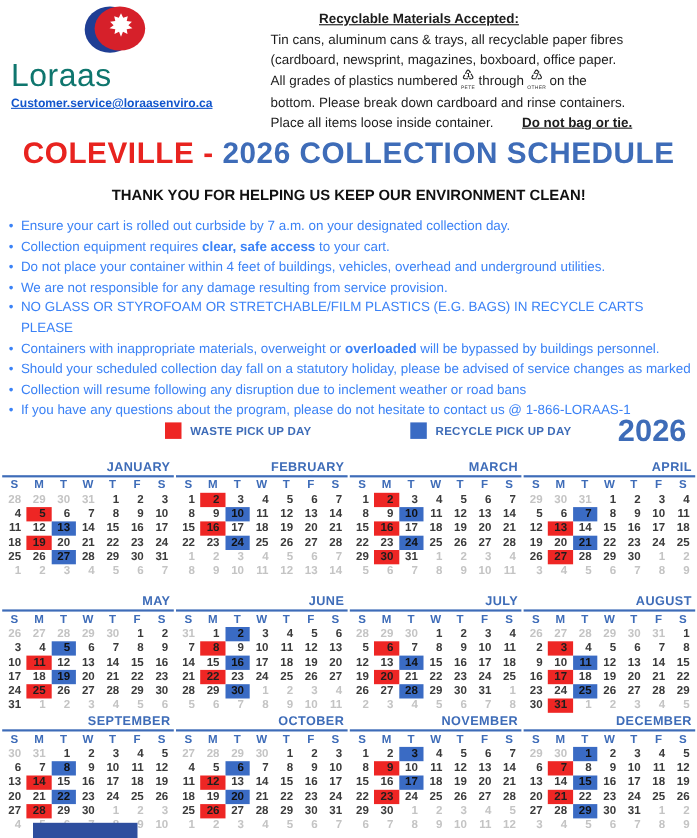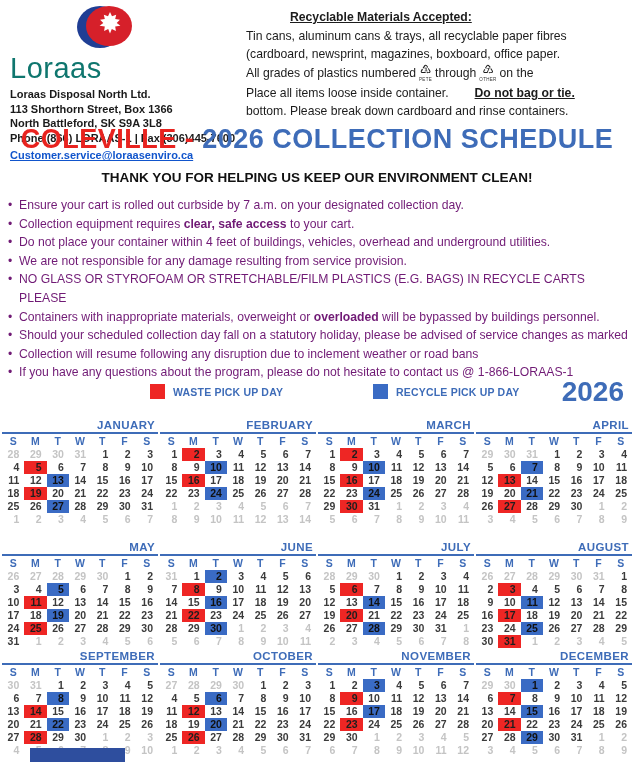--- a/index.html
+++ b/index.html
@@ -23,21 +23,21 @@
   .no-bag{font-weight:700;text-decoration:underline;margin-left:26px;}
 
   
   .title-line{position:absolute;top:124px;left:0;width:634px;text-align:center;font-size:27px;font-weight:800;letter-spacing:.5px;white-space:nowrap;}
   .title-city{color:#E8231F;}
   .title-dash{color:#E8231F;margin:0 8px;}
   .title-rest{color:#3E6CB8;}
   .subtitle{position:absolute;top:170px;left:0;width:634px;text-align:center;font-size:13.5px;font-weight:700;color:#111;}
 
   
-  .bullets{position:absolute;left:8px;top:196px;width:622px;margin:0;padding:0;list-style:none;font-size:12.2px;color:#701a75;}
+  .bullets{position:absolute;left:8px;top:196px;width:622px;margin:0;padding:0;list-style:none;font-size:12.2px;color:#3b82f6;}
   .bullets li{line-height:18.6px;padding-left:11px;position:relative;}
   .bullets li::before{content:"\2022";position:absolute;left:0;top:0;}
 
   
   .legend-row{position:absolute;top:376px;left:0;width:634px;height:34px;}
   .swatch{position:absolute;width:15px;height:15px;top:8px;}
   .swatch-waste{left:150px;}
   .swatch-recycle{left:373px;}
   .legend-label{position:absolute;top:10px;font-size:10.5px;font-weight:700;color:#3E6CB8;letter-spacing:.2px;}
   .label-waste{left:173px;}
@@ -64,40 +64,34 @@
 
 <div class="page">
 
   <div class="company-block">
     <svg class="logo-emblem" viewBox="0 0 60 47">
       <ellipse cx="24" cy="23" rx="23" ry="21" fill="#1F3E94"></ellipse>
       <ellipse cx="33" cy="22" rx="23" ry="20" fill="#D6202A"></ellipse>
       <path fill="#fff" d="M34 8 l2 4.2 4.2-1.5 -1 4.4 4.7.7 -3.2 3.1 3.7 2.8 -5.2.9 .7 4.4 -4.1-2.1 -1.8 4.5 -1.8-4.5 -4.1 2.1 .7-4.4 -5.2-.9 3.7-2.8 -3.2-3.1 4.7-.7 -1-4.4 4.2 1.5z"></path>
     </svg>
     <div class="brand-word">Loraas</div>
-    <div class="addr">
-      <div>Loraas Disposal North Ltd.</div>
-      <div>113 Shorthorn Street,  Box 1366</div>
-      <div>North Battleford, SK S9A 3L8</div>
-      <div>Phone (866) LORAAS-1 | Fax (306)445-7600</div>
-    </div>
     <a class="email" href="#">Customer.service@loraasenviro.ca</a>
   </div>
 
   <div class="recycle-block">
     <div class="recycle-heading">Recyclable Materials Accepted:</div>
     <div>Tin cans, aluminum cans &amp; trays, all recyclable paper fibres</div>
     <div>(cardboard, newsprint, magazines, boxboard,  office paper.</div>
     <div>
       <span>All  grades of plastics numbered</span><span class="plastic-sym"><span class="glyph">♳</span><span class="sublabel">PETE</span></span><span>through</span><span class="plastic-sym"><span class="glyph">♹</span><span class="sublabel">OTHER</span></span><span>on the</span>
     </div>
+    <div>bottom.  Please break down cardboard and rinse containers.</div>
     <div>
       <span>Place all items loose inside container.</span><span class="no-bag">Do not bag or tie.</span>
     </div>
-    <div>bottom.  Please break down cardboard and rinse containers.</div>
   </div>
 
   <div class="title-line">
     <span class="title-city">COLEVILLE</span><span class="title-dash">-</span><span class="title-rest">2026 COLLECTION SCHEDULE</span>
   </div>
   <div class="subtitle">THANK YOU FOR HELPING US KEEP OUR ENVIRONMENT CLEAN!</div>
 
   <ul class="bullets" id="bullet-list">
       <li><span>Ensure your cart is rolled out curbside by 7 a.m. on your designated collection day.</span></li>
       <li><span>Collection equipment requires </span><strong>clear, safe access</strong><span> to your cart.</span></li>

